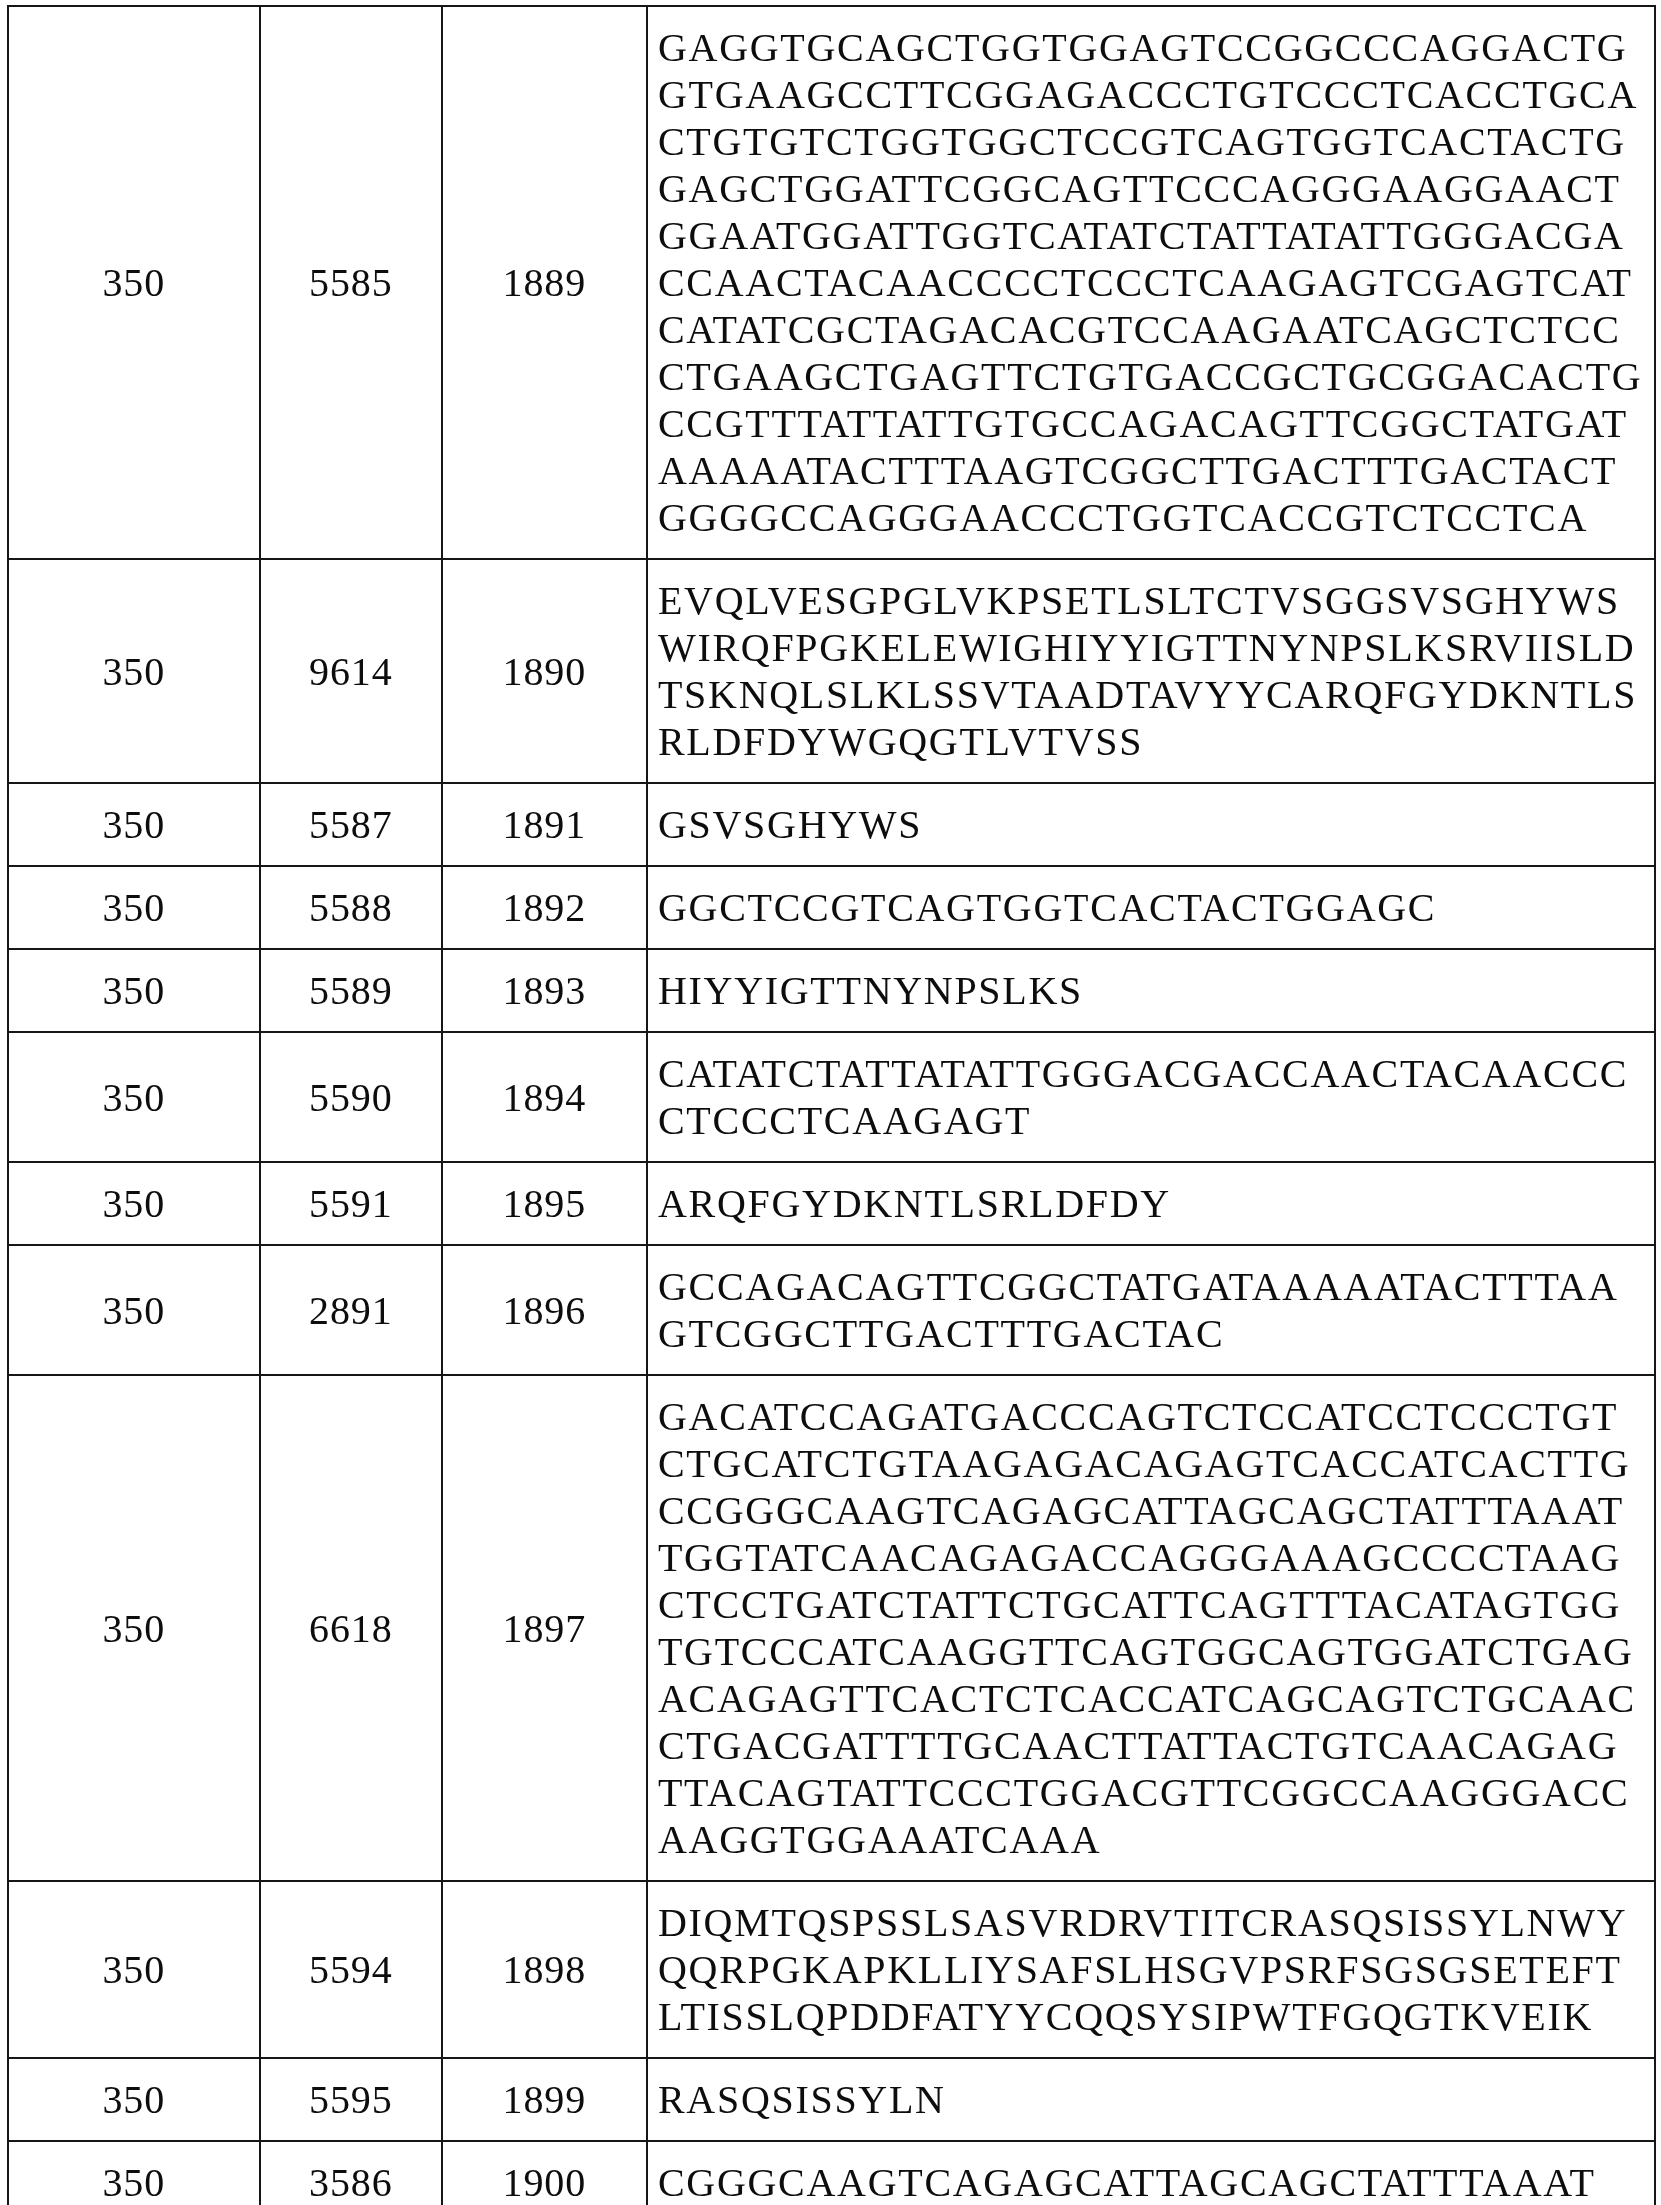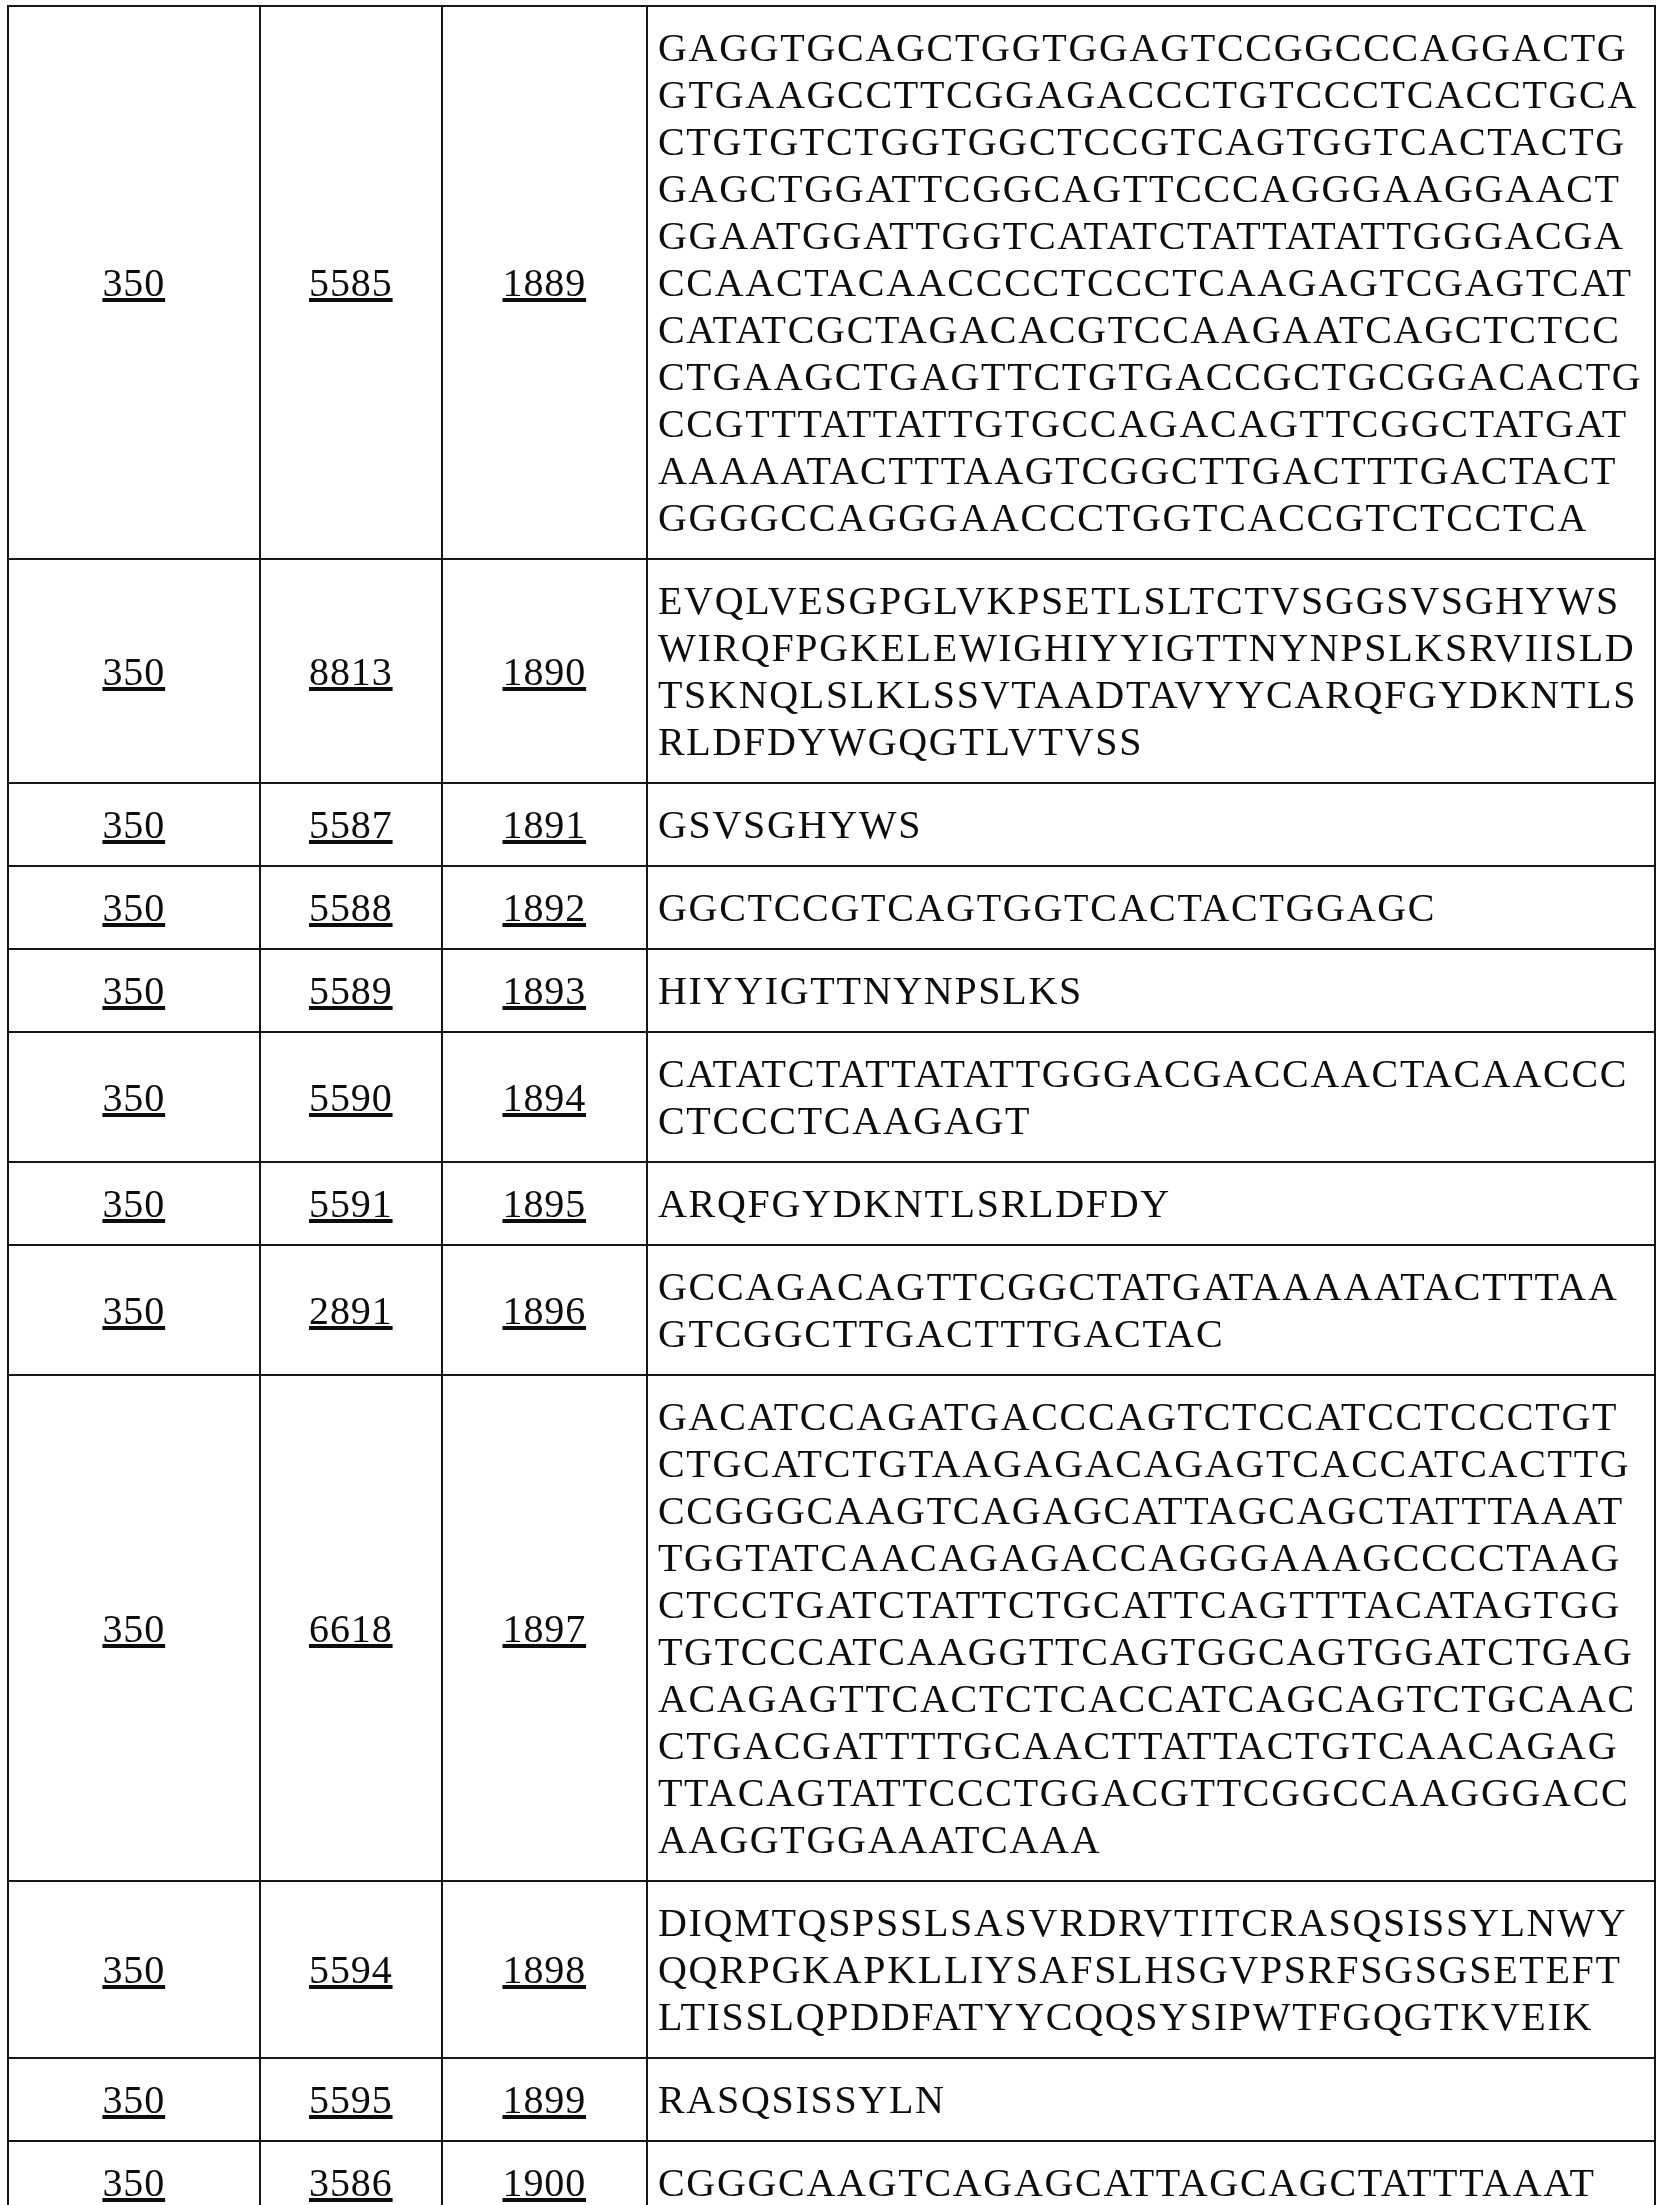--- a/index.html
+++ b/index.html
@@ -27,21 +27,20 @@
   table.seq-table td {
     border: 2.6px solid #161616;
     vertical-align: middle;
     font-size: 40px;
     line-height: 47px;
     padding: 17px 10.2px;
   }
   td.num {
     text-align: center;
     letter-spacing: 0.9px;
-    text-decoration: underline;
   }
   td.seq {
     text-align: left;
     word-break: break-all;
     letter-spacing: 1.7px;
     padding-left: 12px;
     padding-right: 10.2px;
   }
   col.c-a { width: 252px; }
   col.c-b { width: 182px; }
@@ -63,21 +62,21 @@
 
       <tr>
         <td class="num">350</td>
         <td class="num">5585</td>
         <td class="num">1889</td>
         <td class="seq">GAGGTGCAGCTGGTGGAGTCCGGCCCAGGACTGGTGAAGCCTTCGGAGACCCTGTCCCTCACCTGCACTGTGTCTGGTGGCTCCGTCAGTGGTCACTACTGGAGCTGGATTCGGCAGTTCCCAGGGAAGGAACTGGAATGGATTGGTCATATCTATTATATTGGGACGACCAACTACAACCCCTCCCTCAAGAGTCGAGTCATCATATCGCTAGACACGTCCAAGAATCAGCTCTCCCTGAAGCTGAGTTCTGTGACCGCTGCGGACACTGCCGTTTATTATTGTGCCAGACAGTTCGGCTATGATAAAAATACTTTAAGTCGGCTTGACTTTGACTACTGGGGCCAGGGAACCCTGGTCACCGTCTCCTCA</td>
       </tr>
 
       <tr>
         <td class="num">350</td>
-        <td class="num">8813</td>
+        <td class="num">9614</td>
         <td class="num">1890</td>
         <td class="seq">EVQLVESGPGLVKPSETLSLTCTVSGGSVSGHYWSWIRQFPGKELEWIGHIYYIGTTNYNPSLKSRVIISLDTSKNQLSLKLSSVTAADTAVYYCARQFGYDKNTLSRLDFDYWGQGTLVTVSS</td>
       </tr>
 
       <tr>
         <td class="num">350</td>
         <td class="num">5587</td>
         <td class="num">1891</td>
         <td class="seq">GSVSGHYWS</td>
       </tr>

